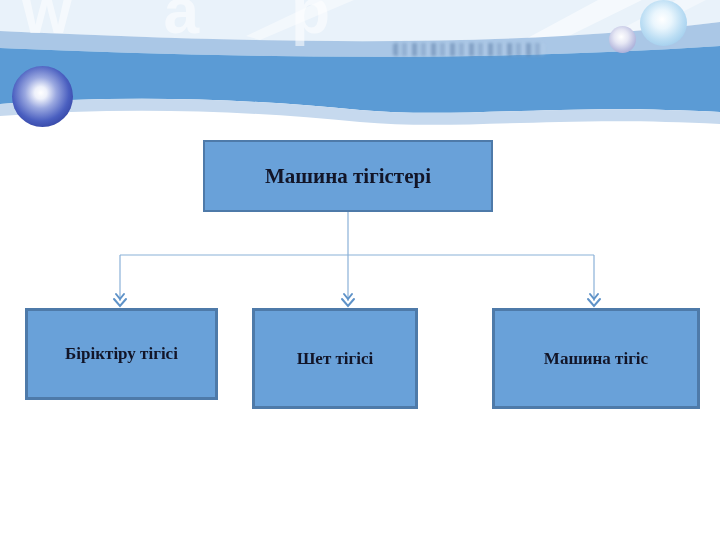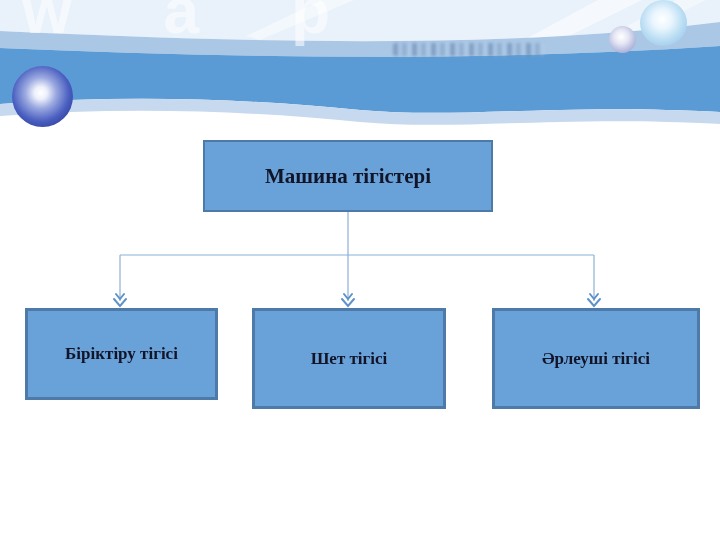--- a/index.html
+++ b/index.html
@@ -62,21 +62,21 @@
     background:#69a1d9;
     border:3px solid #4e7aa9;
     display:flex; align-items:center; justify-content:center;
     text-align:center;
     font-family:"Liberation Serif", serif;
     font-weight:bold;
     color:#121528;
   }
   .node-root  { left:203px; top:130px; width:290px; height:72px; font-size:21px; border-width:2px;margin-top:10px; }
   .node-c1    { left:25px;  top:308px; width:193px; height:92px; font-size:17px; }
-  .node-c2    { left:252px; top:308px; width:194px; height:101px; font-size:17px; }
+  .node-c2    { left:252px; top:308px; width:166px; height:101px; font-size:17px; }
   .node-c3    { left:492px; top:308px; width:208px; height:101px; font-size:17px; }
 </style>
 </head>
 <body>
 
 <div class="header">
   <svg width="720" height="150" viewBox="0 0 720 150">
 
     <path d="M0,0 H720 V22 C500,50 240,42 0,31 Z" fill="#e9f2fa"></path>
 
@@ -120,14 +120,14 @@
 <div class="node node-root">
   <span>Машина тігістері</span>
 </div>
 <div class="node node-c1">
   <span>Біріктіру тігісі</span>
 </div>
 <div class="node node-c2">
   <span>Шет тігісі</span>
 </div>
 <div class="node node-c3">
-  <span>Әрлеуші тігісі</span>
+  <span>Машина тігіс</span>
 </div>
 
 </body></html>

